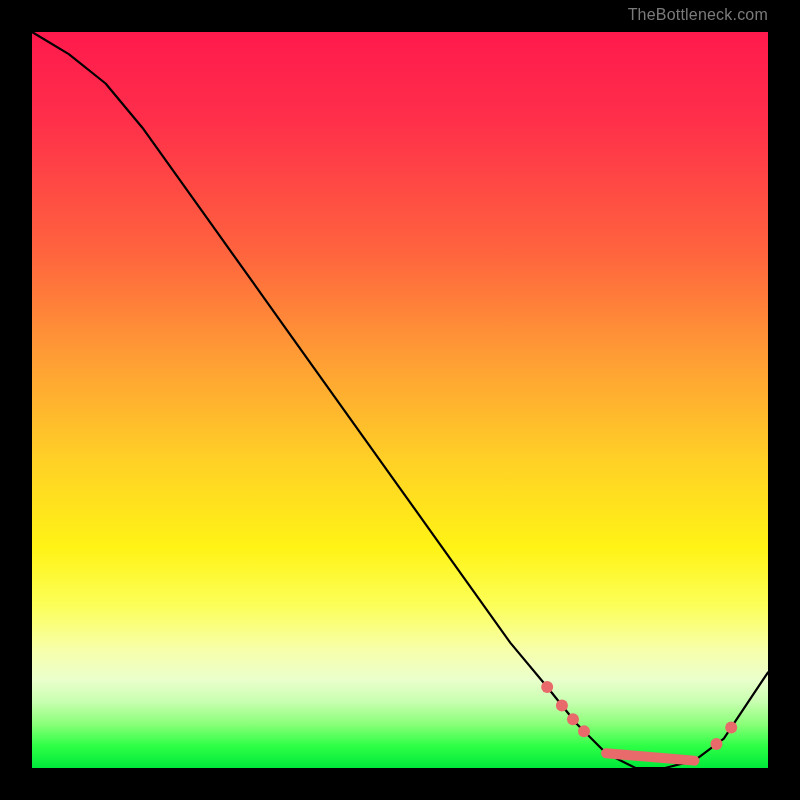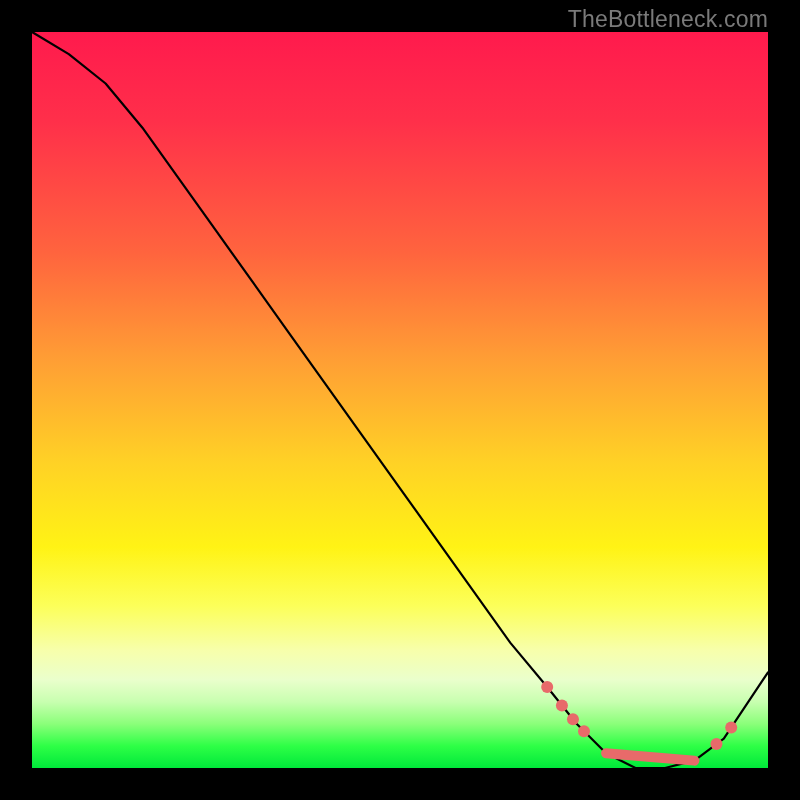--- a/index.html
+++ b/index.html
@@ -39,21 +39,21 @@
       #8bff7a 94%,
       #2eff46 97%,
       #00e83a 100%
     );
   }
   .watermark {
     position: absolute;
     top: 6px;
     right: 32px;
     color: #7a7a7a;
-    font-size: 23px;
+    font-size: 16px;
     letter-spacing: 0.2px;
     user-select: none;
   }
   svg.curve {
     position: absolute;
     left: 0;
     top: 0;
     width: 736px;
     height: 736px;
     overflow: visible;

